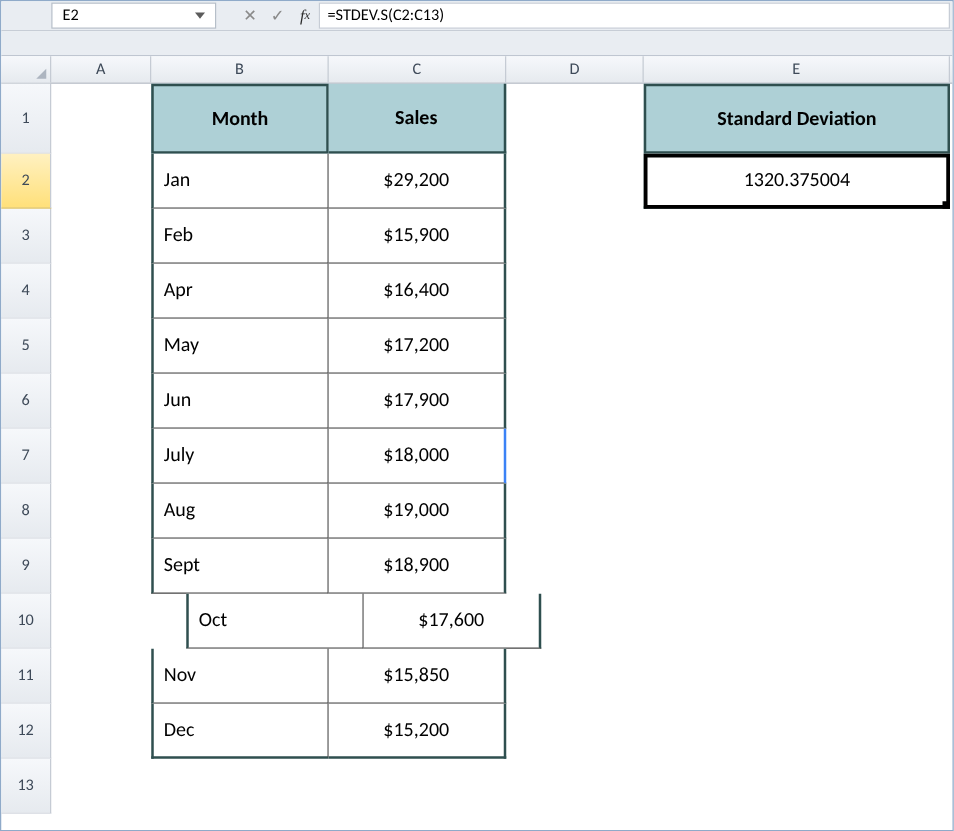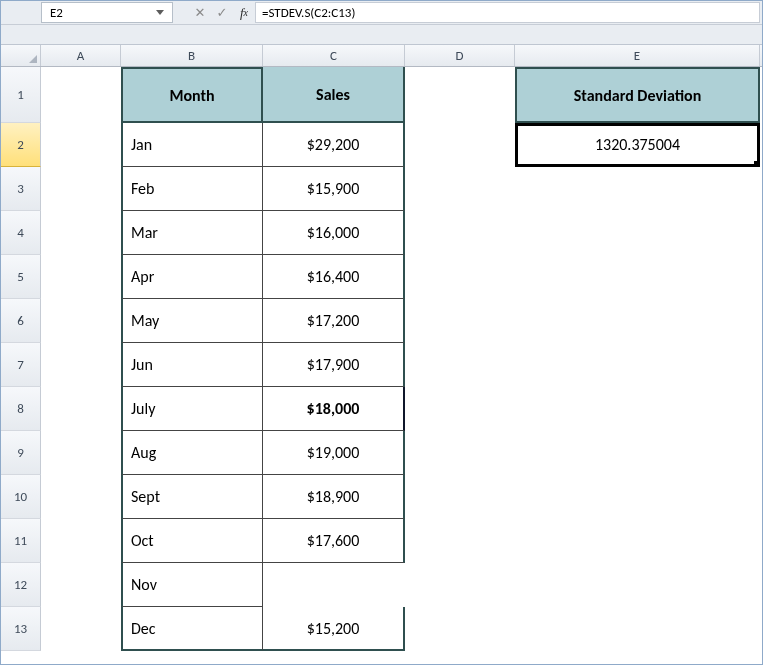--- a/index.html
+++ b/index.html
@@ -252,27 +252,20 @@
 
         <div class="row">
             <div class="cell cA hn"></div>
             <div class="cell cB hn td month" style="border-left:2px solid #2f4f4f;text-align:right;">Feb</div>
             <div class="cell cC hn td sales" style="border-right:2px solid #2f4f4f;">$15,900</div>
             <div class="cell cD hn"></div>
             <div class="cell cE hn"></div>
           </div>
         <div class="row">
             <div class="cell cA hn"></div>
-            <div class="cell cB hn td month" style="border-left:2px solid #2f4f4f;">Mar</div>
-            <div class="cell cC hn td sales" style="border-right:2px solid #2f4f4f;">$16,000</div>
-            <div class="cell cD hn"></div>
-            <div class="cell cE hn"></div>
-          </div>
-        <div class="row">
-            <div class="cell cA hn"></div>
             <div class="cell cB hn td month" style="border-left:2px solid #2f4f4f;">Apr</div>
             <div class="cell cC hn td sales" style="border-right:2px solid #2f4f4f;">$16,400</div>
             <div class="cell cD hn"></div>
             <div class="cell cE hn"></div>
           </div>
         <div class="row">
             <div class="cell cA hn"></div>
             <div class="cell cB hn td month" style="border-left:2px solid #2f4f4f;">May</div>
             <div class="cell cC hn td sales" style="border-right:2px solid #2f4f4f;">$17,200</div>
             <div class="cell cD hn"></div>
@@ -281,48 +274,49 @@
         <div class="row">
             <div class="cell cA hn"></div>
             <div class="cell cB hn td month" style="border-left:2px solid #2f4f4f;">Jun</div>
             <div class="cell cC hn td sales" style="border-right:2px solid #2f4f4f;">$17,900</div>
             <div class="cell cD hn"></div>
             <div class="cell cE hn"></div>
           </div>
         <div class="row">
             <div class="cell cA hn"></div>
             <div class="cell cB hn td month" style="border-left:2px solid #2f4f4f;">July</div>
-            <div class="cell cC hn td sales" style="border-right:2px solid #0f172a;font-weight:bold;">$18,000</div>
+            <div class="cell cC hn td sales" style="border-right:2px solid #3b82f6;">$18,000</div>
             <div class="cell cD hn"></div>
             <div class="cell cE hn"></div>
           </div>
         <div class="row">
             <div class="cell cA hn"></div>
             <div class="cell cB hn td month" style="border-left:2px solid #2f4f4f;text-align:center;">Aug</div>
             <div class="cell cC hn td sales" style="border-right:2px solid #2f4f4f;">$19,000</div>
             <div class="cell cD hn"></div>
             <div class="cell cE hn"></div>
           </div>
         <div class="row">
             <div class="cell cA hn"></div>
             <div class="cell cB hn td month" style="border-left:2px solid #2f4f4f;text-align:center;">Sept</div>
             <div class="cell cC hn td sales" style="border-right:2px solid #2f4f4f;">$18,900</div>
             <div class="cell cD hn"></div>
             <div class="cell cE hn"></div>
           </div>
         <div class="row">
             <div class="cell cA hn"></div>
-            <div class="cell cB hn td month" style="border-left:2px solid #2f4f4f;">Oct</div>
+            <div class="cell cB hn td month" style="border-left:2px solid #2f4f4f;margin-left:28px;">Oct</div>
             <div class="cell cC hn td sales" style="border-right:2px solid #2f4f4f;">$17,600</div>
             <div class="cell cD hn"></div>
             <div class="cell cE hn"></div>
           </div>
         <div class="row">
             <div class="cell cA hn"></div>
             <div class="cell cB hn td month" style="border-left:2px solid #2f4f4f;">Nov</div>
+            <div class="cell cC hn td sales" style="border-right:2px solid #2f4f4f;">$15,850</div>
             <div class="cell cD hn"></div>
             <div class="cell cE hn"></div>
           </div>
         <div class="row">
             <div class="cell cA hn"></div>
             <div class="cell cB hn td month" style="border-left:2px solid #2f4f4f;border-bottom:2px solid #2f4f4f;">Dec</div>
             <div class="cell cC hn td sales" style="border-right:2px solid #2f4f4f;border-bottom:2px solid #2f4f4f;">$15,200</div>
             <div class="cell cD hn"></div>
             <div class="cell cE hn"></div>
           </div>

